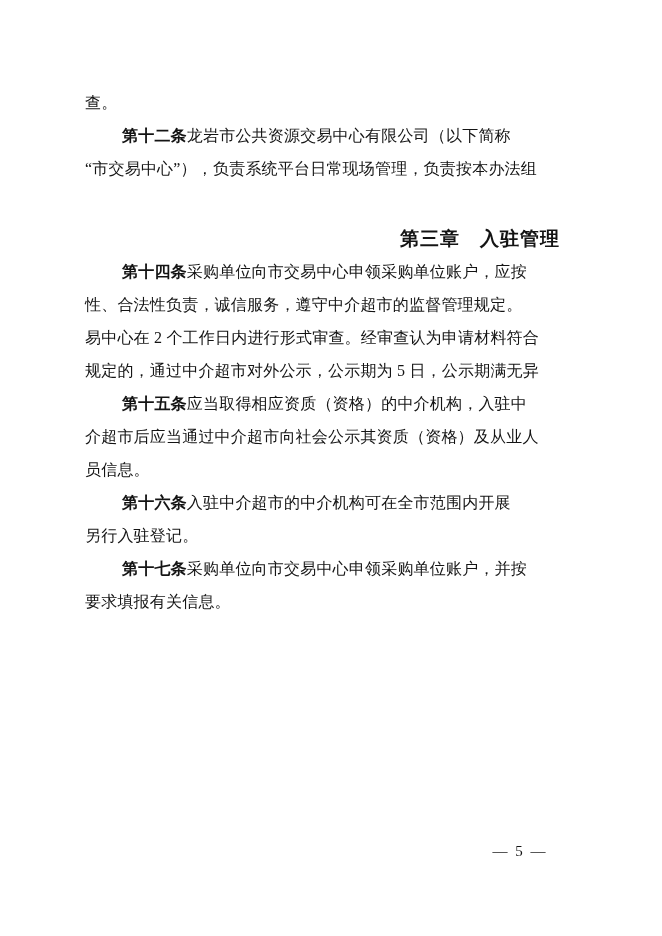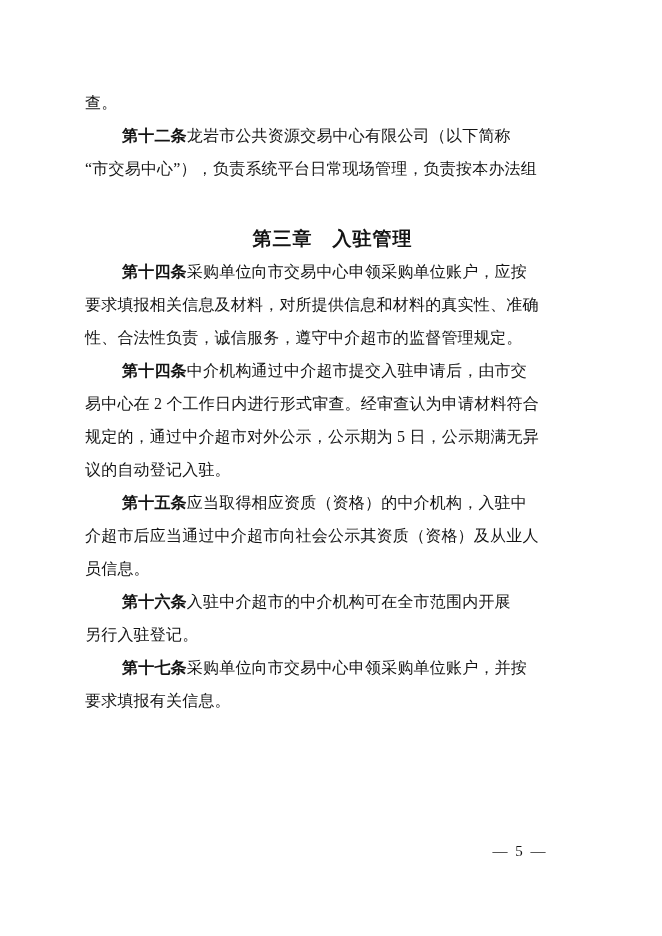--- a/index.html
+++ b/index.html
@@ -36,21 +36,21 @@
     font-weight: bold;
   }
   .chapter-heading {
     height: 33px;
     line-height: 33px;
     margin-top: 37px;
     font-family: "Liberation Sans", sans-serif;
     font-weight: bold;
     font-size: 19px;
     letter-spacing: 1px;
-    text-align: center;
+    text-align: right;
     position: relative;
     left: 20px;
     white-space: nowrap;
   }
   .page-number {
     position: absolute;
     left: 455px;
     top: 843px;
     width: 130px;
     text-align: center;
@@ -67,27 +67,24 @@
   <div class="text-block">
 
     <div class="line"><span>查。</span></div>
 
     <div class="line indent"><span class="tiao">第十二条</span><span>龙岩市公共资源交易中心有限公司（以下简称</span></div>
     <div class="line"><span>“市交易中心”），负责系统平台日常现场管理，负责按本办法组</span></div>
 
     <div class="chapter-heading">第三章　入驻管理</div>
 
     <div class="line indent"><span class="tiao">第十四条</span><span>采购单位向市交易中心申领采购单位账户，应按</span></div>
-    <div class="line"><span>要求填报相关信息及材料，对所提供信息和材料的真实性、准确</span></div>
     <div class="line"><span>性、合法性负责，诚信服务，遵守中介超市的监督管理规定。</span></div>
 
-    <div class="line indent"><span class="tiao">第十四条</span><span>中介机构通过中介超市提交入驻申请后，由市交</span></div>
     <div class="line"><span>易中心在 2 个工作日内进行形式审查。经审查认为申请材料符合</span></div>
     <div class="line"><span>规定的，通过中介超市对外公示，公示期为 5 日，公示期满无异</span></div>
-    <div class="line"><span>议的自动登记入驻。</span></div>
 
     <div class="line indent"><span class="tiao">第十五条</span><span>应当取得相应资质（资格）的中介机构，入驻中</span></div>
     <div class="line"><span>介超市后应当通过中介超市向社会公示其资质（资格）及从业人</span></div>
     <div class="line"><span>员信息。</span></div>
 
     <div class="line indent"><span class="tiao">第十六条</span><span>入驻中介超市的中介机构可在全市范围内开展</span></div>
     <div class="line"><span>另行入驻登记。</span></div>
 
     <div class="line indent"><span class="tiao">第十七条</span><span>采购单位向市交易中心申领采购单位账户，并按</span></div>
     <div class="line"><span>要求填报有关信息。</span></div>

